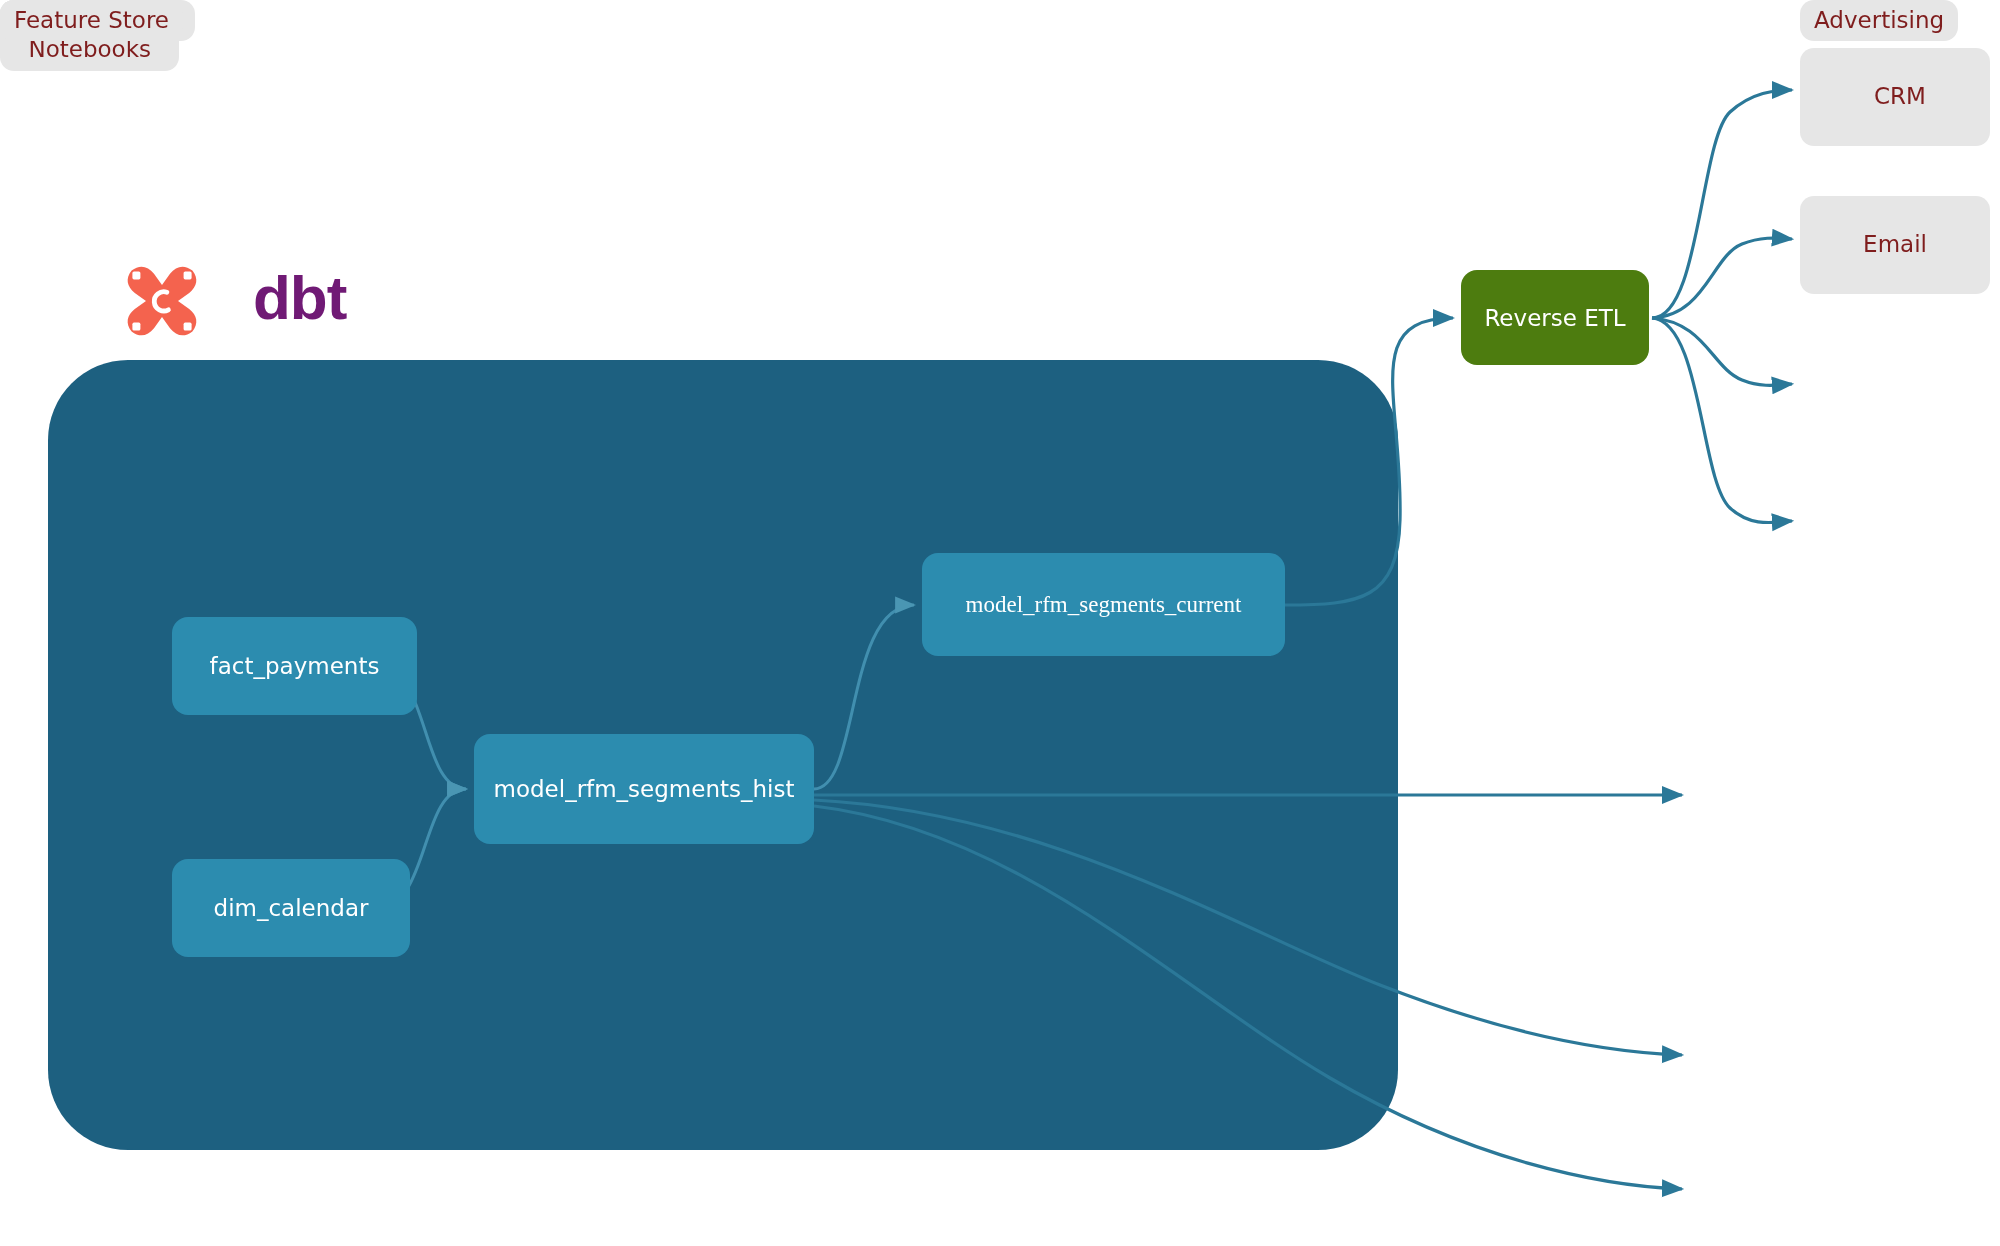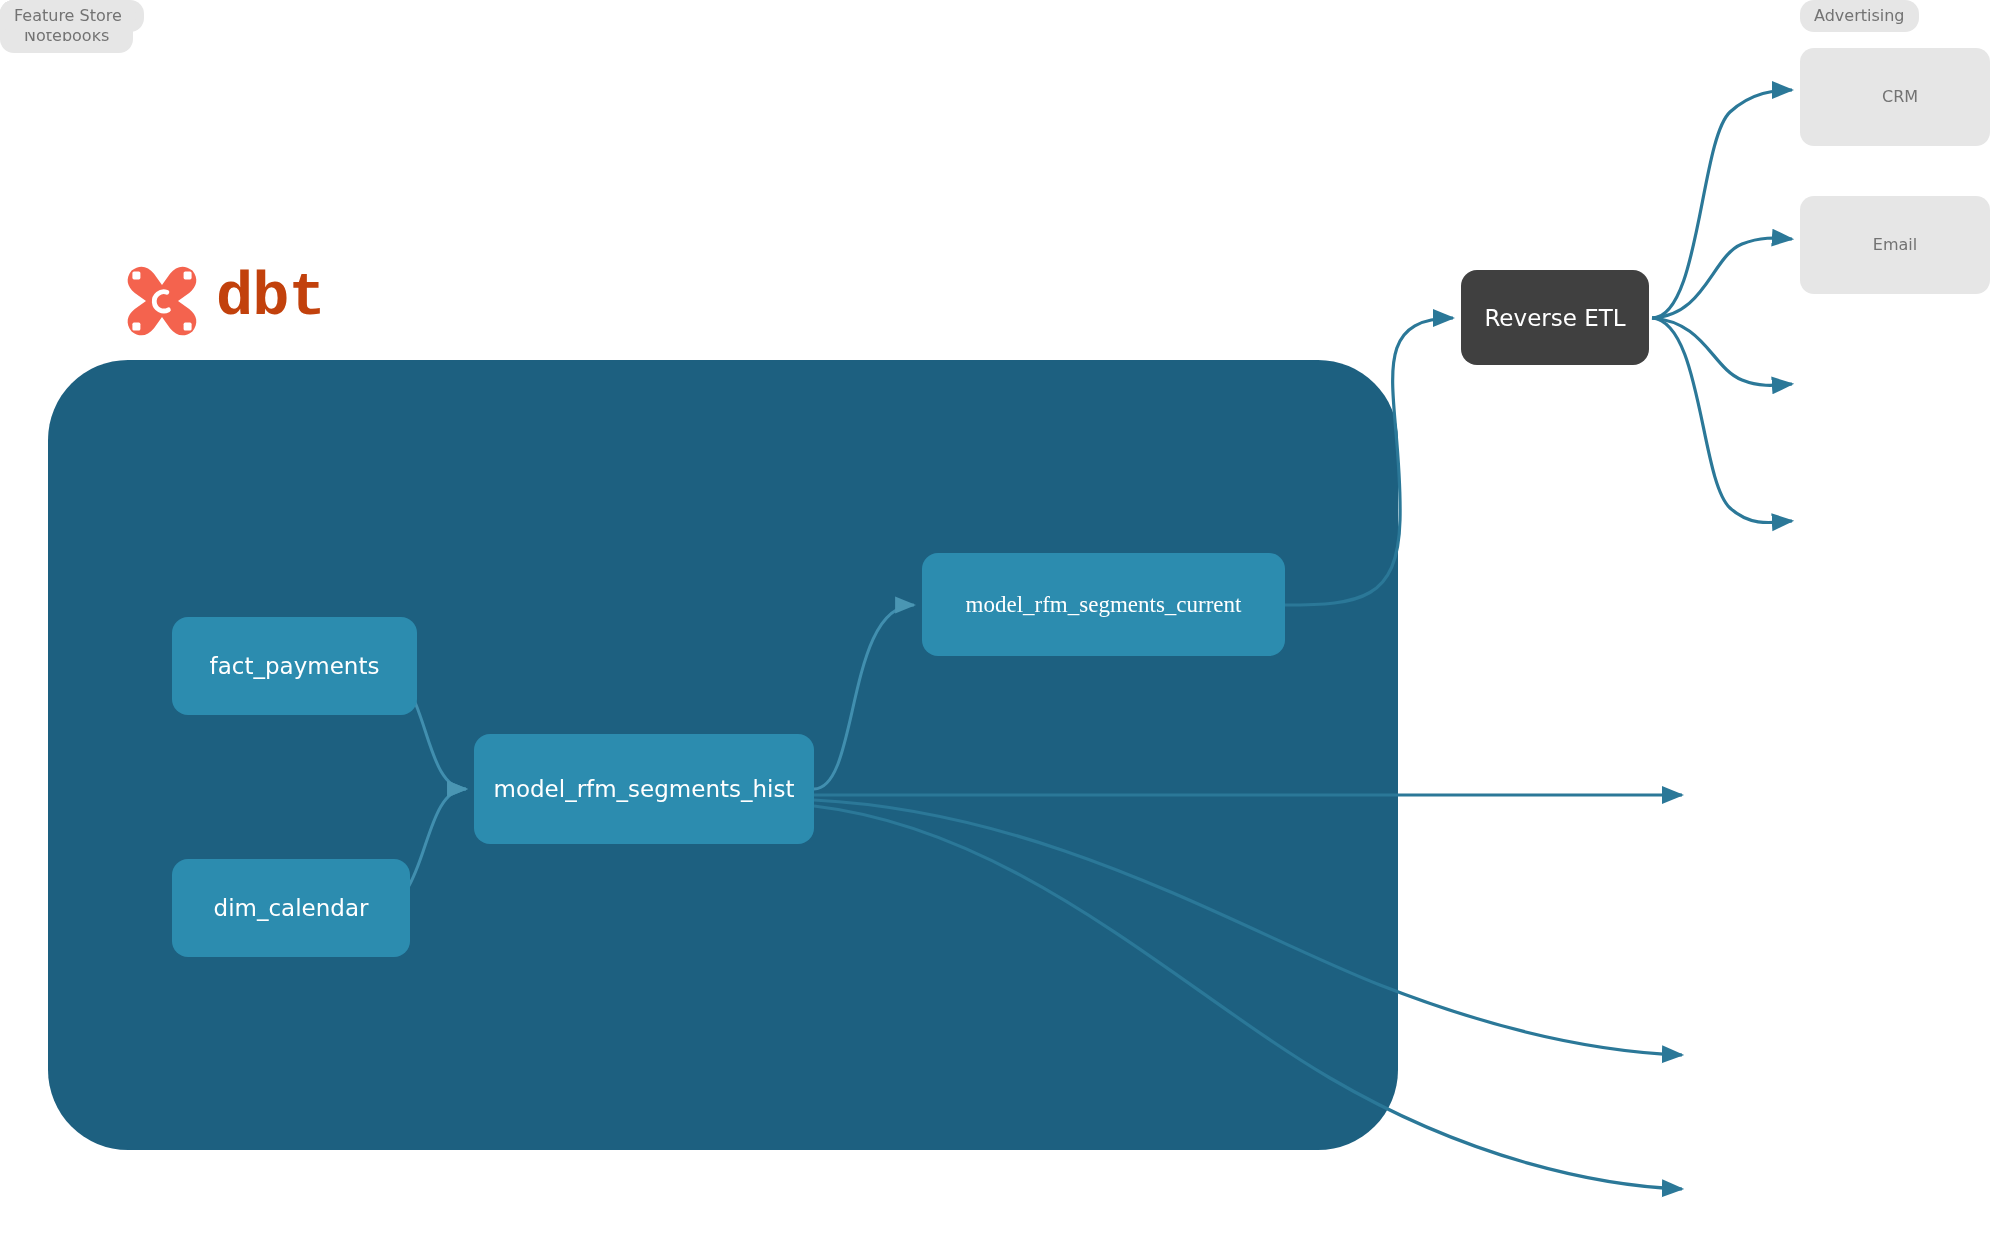--- a/index.html
+++ b/index.html
@@ -29,27 +29,28 @@
     left: 122px;
     top: 256px;
     width: 220px;
     height: 90px;
     display: flex;
     align-items: center;
     gap: 14px;
   }
   #dbt-mark { width: 80px; height: 80px; flex: 0 0 auto; }
   #dbt-wordmark {
-    font-family: Liberation Mono, monospace;
+    font-family: Liberation Sans, sans-serif;
     font-size: 62px;
     font-weight: bold;
-    color: #c2410c;
+    color: #701a75;
     letter-spacing: -1px;
     line-height: 1;
     margin-top: -6px;
+    margin-left: 37px;
   }
 
   
   .node {
     position: absolute;
     display: flex;
     align-items: center;
     justify-content: center;
     text-align: center;
     box-sizing: border-box;
@@ -58,32 +59,32 @@
 
   .node-model {
     background: #2C8CAF;
     border-radius: 16px;
     color: #ffffff;
     font-size: 23px;
     font-weight: 400;
   }
 
   .node-green {
-    background: #404040;
+    background: #4d7c0f;
     border-radius: 16px;
     color: #ffffff;
     font-size: 23px;
     font-weight: 400;
   }
 
   .node-gray {
     background: #E6E6E6;
     border-radius: 14px;
-    color: #737373;
-    font-size: 16px;
+    color: #7f1d1d;
+    font-size: 23px;
     font-weight: 400;
     line-height: 1.28;
     text-align: center;
   }
 
   
   #node-fact-payments       { left: 172px;  top: 617px; width: 245px; height: 98px; }
   #node-dim-calendar        { left: 172px;  top: 859px; width: 238px; height: 98px; }
   #node-rfm-hist            { left: 474px;  top: 734px; width: 340px; height: 110px; }
   #node-rfm-current         { left: 922px;  top: 553px; width: 363px; height: 103px; font-family: Liberation Serif, serif; }

